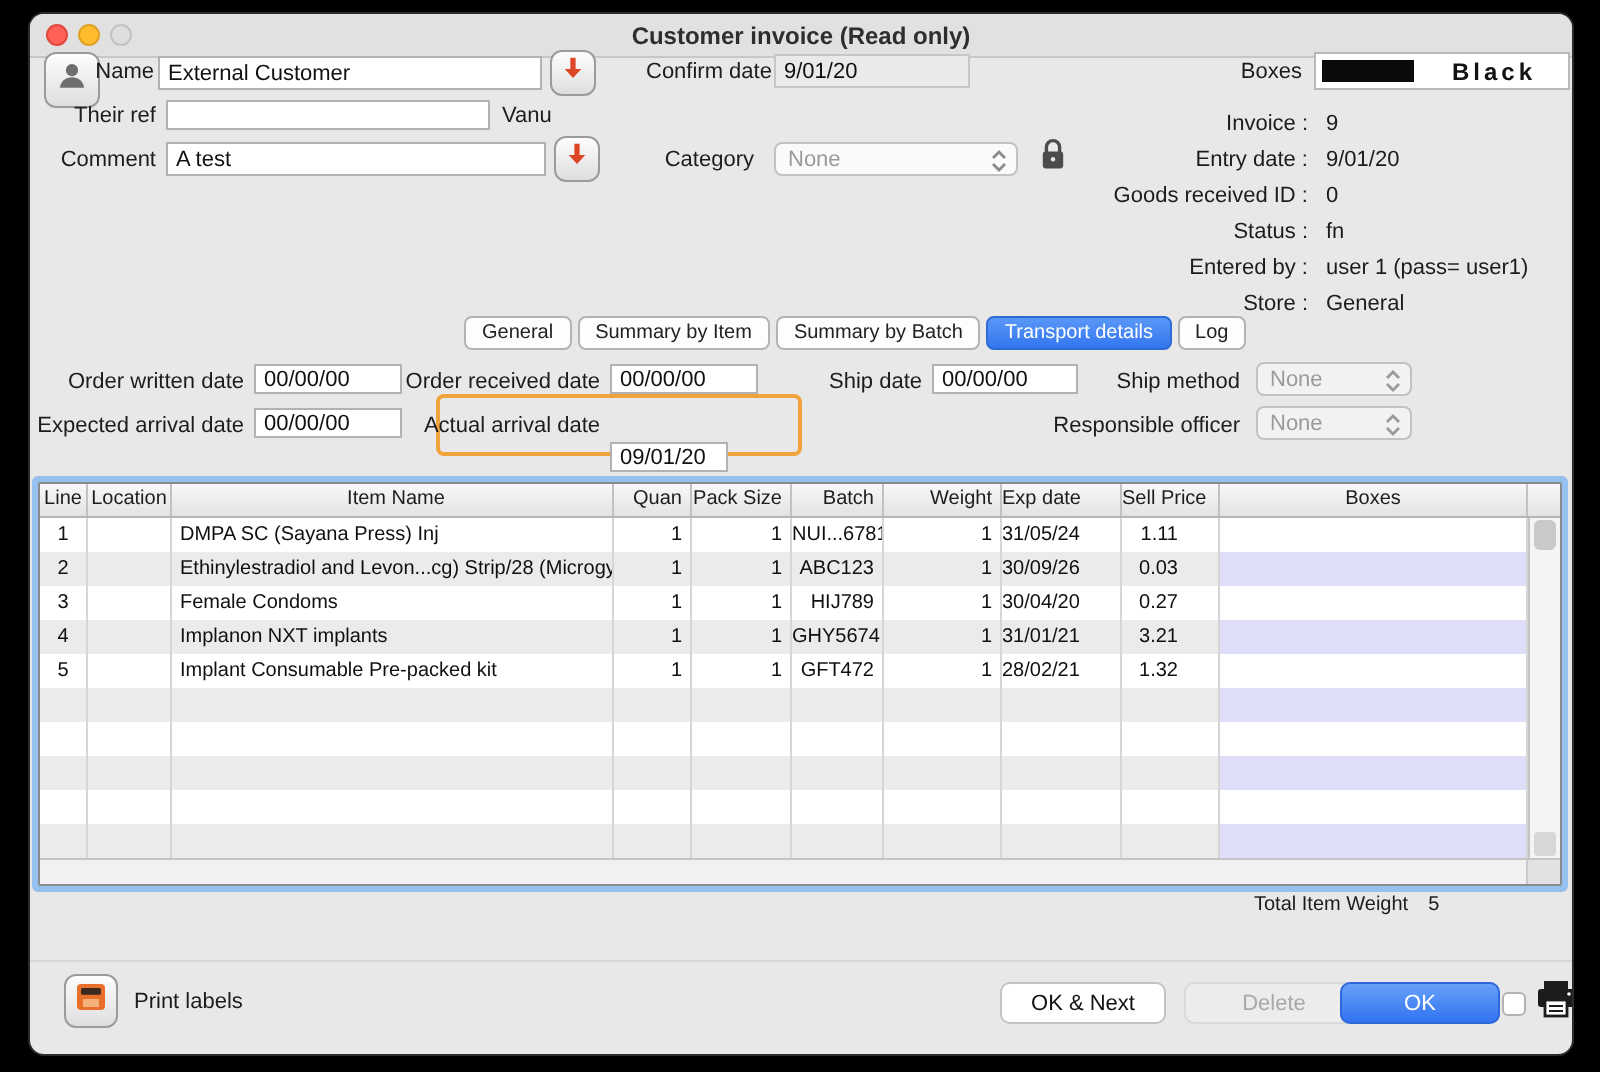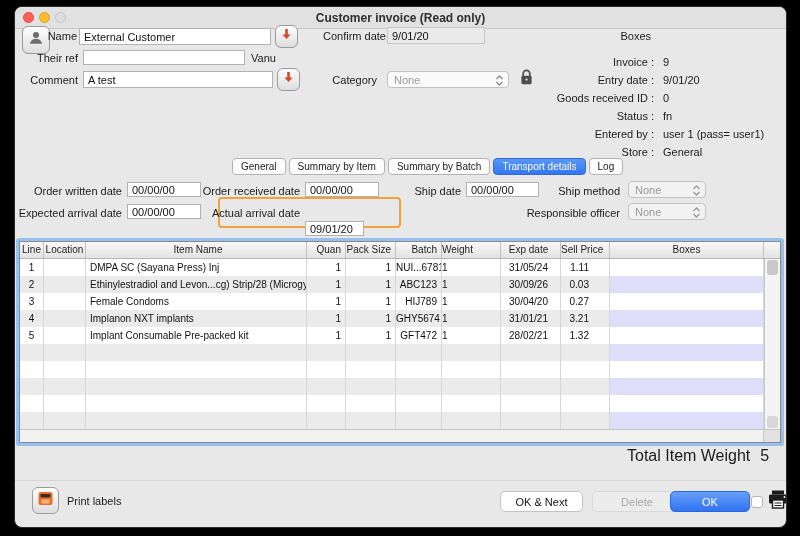--- a/index.html
+++ b/index.html
@@ -42,42 +42,42 @@
   .tr{display:flex;height:17px;background:#fff;}
   .tr.alt{background:#ebebeb;}
   .td{font-size:10px;color:#101010;line-height:17px;border-right:1px solid #d6d6d6;
     box-sizing:border-box;overflow:hidden;white-space:nowrap;}
   .c0{width:24px;text-align:center;}
   .c1{width:42px;}
   .c2{width:221px;padding-left:4px;}
   .c3{width:39px;text-align:right;padding-right:4px;}
   .c4{width:50px;text-align:right;padding-right:4px;}
   .c5{width:46px;text-align:right;padding-right:4px;}
-  .c6{width:59px;text-align:left;padding-right:4px;}
-  .c7{width:60px;text-align:center;padding-right:4px;}
+  .c6{width:59px;text-align:right;padding-right:4px;}
+  .c7{width:60px;text-align:left;padding-right:4px;}
   .c8{width:49px;text-align:right;padding-right:20px;}
   .c9{flex:1;margin-right:16px;}
   .tr.alt .c9{background:#dedef8;}
   .vscroll{position:absolute;top:17px;right:0;width:16px;bottom:13px;background:#f4f4f4;
     border-left:1px solid #c4c4c4;box-sizing:border-box;}
   .vthumb{position:absolute;top:1px;left:2px;right:2px;height:15px;background:#c9c9c9;border-radius:3px;}
   .vbottom{position:absolute;bottom:1px;left:2px;right:2px;height:12px;background:#d7d7d7;border-radius:2px;}
   .hscroll{position:absolute;left:0;right:0;bottom:0;height:13px;background:#f1f1f1;
     border-top:1px solid #c4c4c4;box-sizing:border-box;}
   .hcorner{position:absolute;right:0;top:0;bottom:0;width:16px;background:#e2e2e2;border-left:1px solid #c9c9c9;}
   
   .sep{position:absolute;left:0;right:0;top:473px;border-top:1px solid #d6d6d6;}
   .btn{position:absolute;box-sizing:border-box;height:21px;border-radius:5px;font-size:11px;
     display:flex;align-items:center;justify-content:center;}
   .btn.plain{background:#fff;border:1px solid #c3c3c3;color:#111;}
   .btn.disabled{background:#ececec;border:1px solid #d9d9d9;color:#a9a9a9;}
   .btn.primary{background:linear-gradient(#67a0f9,#3173f1);border:1px solid #2d67d9;color:#fff;}
   .checkbox{position:absolute;width:12px;height:12px;background:#fff;border:1px solid #b3b3b3;
     border-radius:3px;box-sizing:border-box;}
-  .total{position:absolute;left:612px;top:440px;font-size:16px;color:#1c1c1c;display:flex;gap:10px;}
+  .total{position:absolute;left:612px;top:440px;font-size:10px;color:#1c1c1c;display:flex;gap:10px;}
   .colourbox{position:absolute;left:642px;top:19px;width:128px;height:19px;background:#fff;
     border:1px solid #b9b9b9;box-sizing:border-box;}
   .swatch{position:absolute;left:3px;top:3px;width:46px;height:11px;background:#0a0a0a;}
   .colourtext{position:absolute;left:52px;right:0;top:2px;text-align:center;font-size:12px;
     font-weight:bold;letter-spacing:2px;color:#111;}
 </style>
 </head>
 <body>
 
 <div class="window">
@@ -106,20 +106,24 @@
       <svg width="15" height="15" viewBox="0 0 16 16">
           <path d="M6.6 2h2.8v6h3L8 12.8 3.6 8h3z" fill="#dd4526"></path>
         </svg>
     </span>
   </div>
   <div class="lbl" style="left:308px;top:23px;">Confirm date :</div>
   <div class="input ro" style="left:372px;top:20px;width:98px;height:17px;">
     <span>9/01/20</span>
   </div>
   <div class="lbl" style="right:135px;top:23px;">Boxes</div>
+  <div class="colourbox">
+    <div class="swatch"></div>
+    <div class="colourtext">Black</div>
+  </div>
 
   <div class="lbl" style="right:708px;top:45px;">Their ref</div>
   <div class="input" style="left:68px;top:43px;width:162px;height:15px;">
     <span></span>
   </div>
   <div class="lbl" style="left:236px;top:45px;">Vanu</div>
 
   <div class="lbl" style="right:708px;top:67px;">Comment</div>
   <div class="input" style="left:68px;top:64px;width:190px;height:17px;">
     <span>A test</span>

